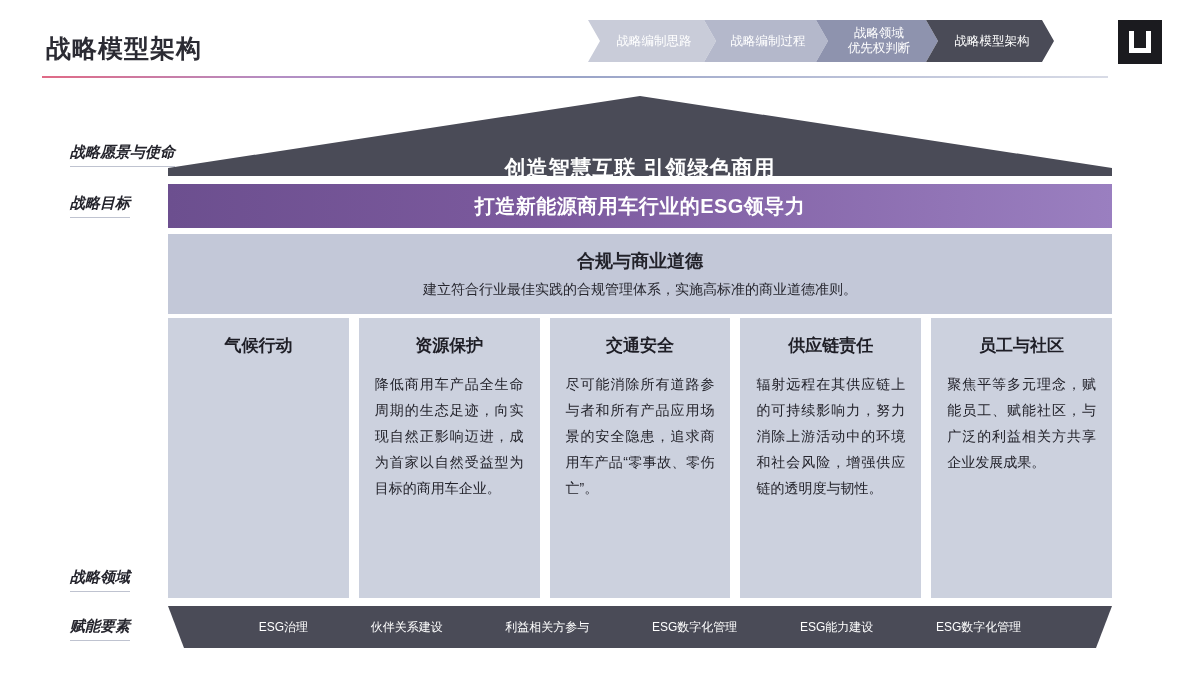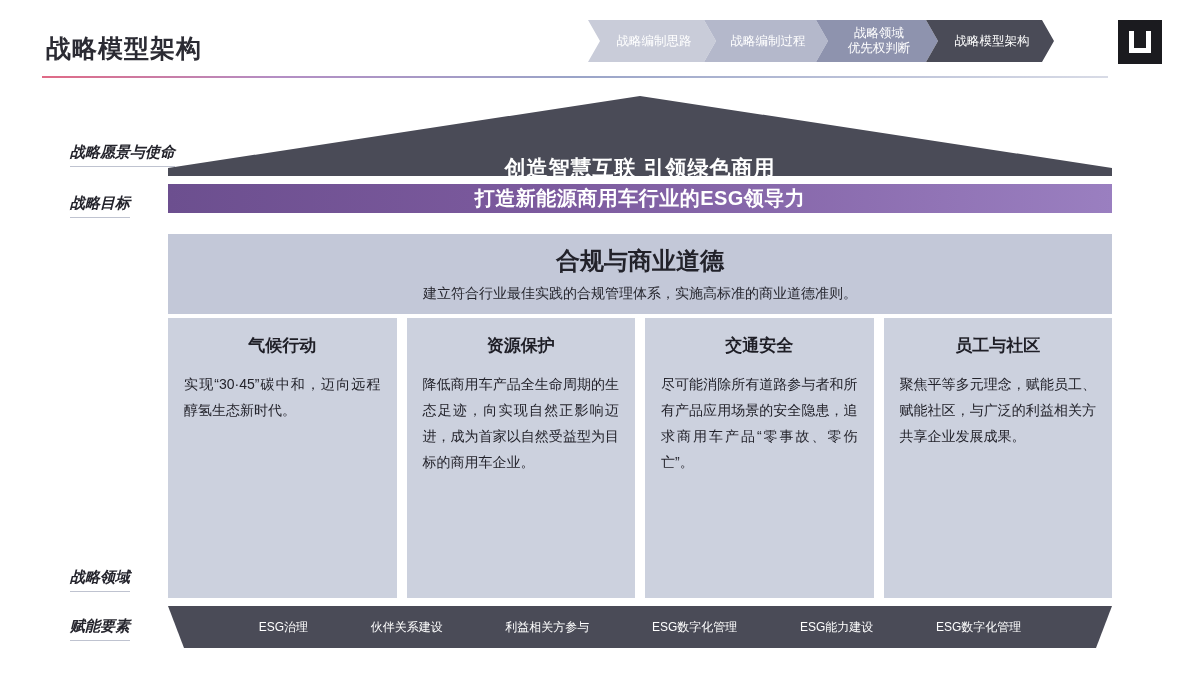--- a/index.html
+++ b/index.html
@@ -102,41 +102,41 @@
     font-size: 21px;
     font-weight: bold;
     letter-spacing: 1px;
     margin-top: 18px;
   }
 
   
   .goal {
     position: absolute;
     left: 168px; top: 184px;
-    width: 944px; height: 29px;
+    width: 944px; height: 44px;
     background: linear-gradient(to right, #6c4f8f 0%, #7c5a9e 40%, #9a7fc0 100%);
     display: flex; align-items: center; justify-content: center;
     color: #ffffff;
     font-size: 20px;
     font-weight: bold;
     letter-spacing: 0.5px;
   }
 
   
   .compliance {
     position: absolute;
     left: 168px; top: 234px;
     width: 944px; height: 80px;
     background: #c3c8d8;
     display: flex; flex-direction: column;
     align-items: center; justify-content: center;
     gap: 8px;
   }
   .compliance-title {
-    font-size: 24px; font-weight: bold; color: #22222a;
+    font-size: 18px; font-weight: bold; color: #22222a;
   }
   .compliance-desc {
     font-size: 14px; color: #26262e;
   }
 
   
   .pillars {
     position: absolute;
     left: 168px; top: 318px;
     width: 944px; height: 280px;
@@ -242,29 +242,32 @@
   </div>
 
   <div class="compliance">
     <div class="compliance-title">合规与商业道德</div>
     <div class="compliance-desc">建立符合行业最佳实践的合规管理体系，实施高标准的商业道德准则。</div>
   </div>
 
   <div class="pillars">
     <div class="pillar">
       <div class="pillar-title">气候行动</div>
-      <div class="pillar-body">实现“30·45”碳中和，迈向远程醇氢生态新时代。</div>
     </div>
     <div class="pillar">
       <div class="pillar-title">资源保护</div>
       <div class="pillar-body">降低商用车产品全生命周期的生态足迹，向实现自然正影响迈进，成为首家以自然受益型为目标的商用车企业。</div>
     </div>
     <div class="pillar">
       <div class="pillar-title">交通安全</div>
       <div class="pillar-body">尽可能消除所有道路参与者和所有产品应用场景的安全隐患，追求商用车产品“零事故、零伤亡”。</div>
+    </div>
+    <div class="pillar">
+      <div class="pillar-title">供应链责任</div>
+      <div class="pillar-body">辐射远程在其供应链上的可持续影响力，努力消除上游活动中的环境和社会风险，增强供应链的透明度与韧性。</div>
     </div>
     <div class="pillar">
       <div class="pillar-title">员工与社区</div>
       <div class="pillar-body">聚焦平等多元理念，赋能员工、赋能社区，与广泛的利益相关方共享企业发展成果。</div>
     </div>
   </div>
 
   <div class="enablers">
     <span class="enabler">ESG治理</span>
     <span class="enabler">伙伴关系建设</span>

